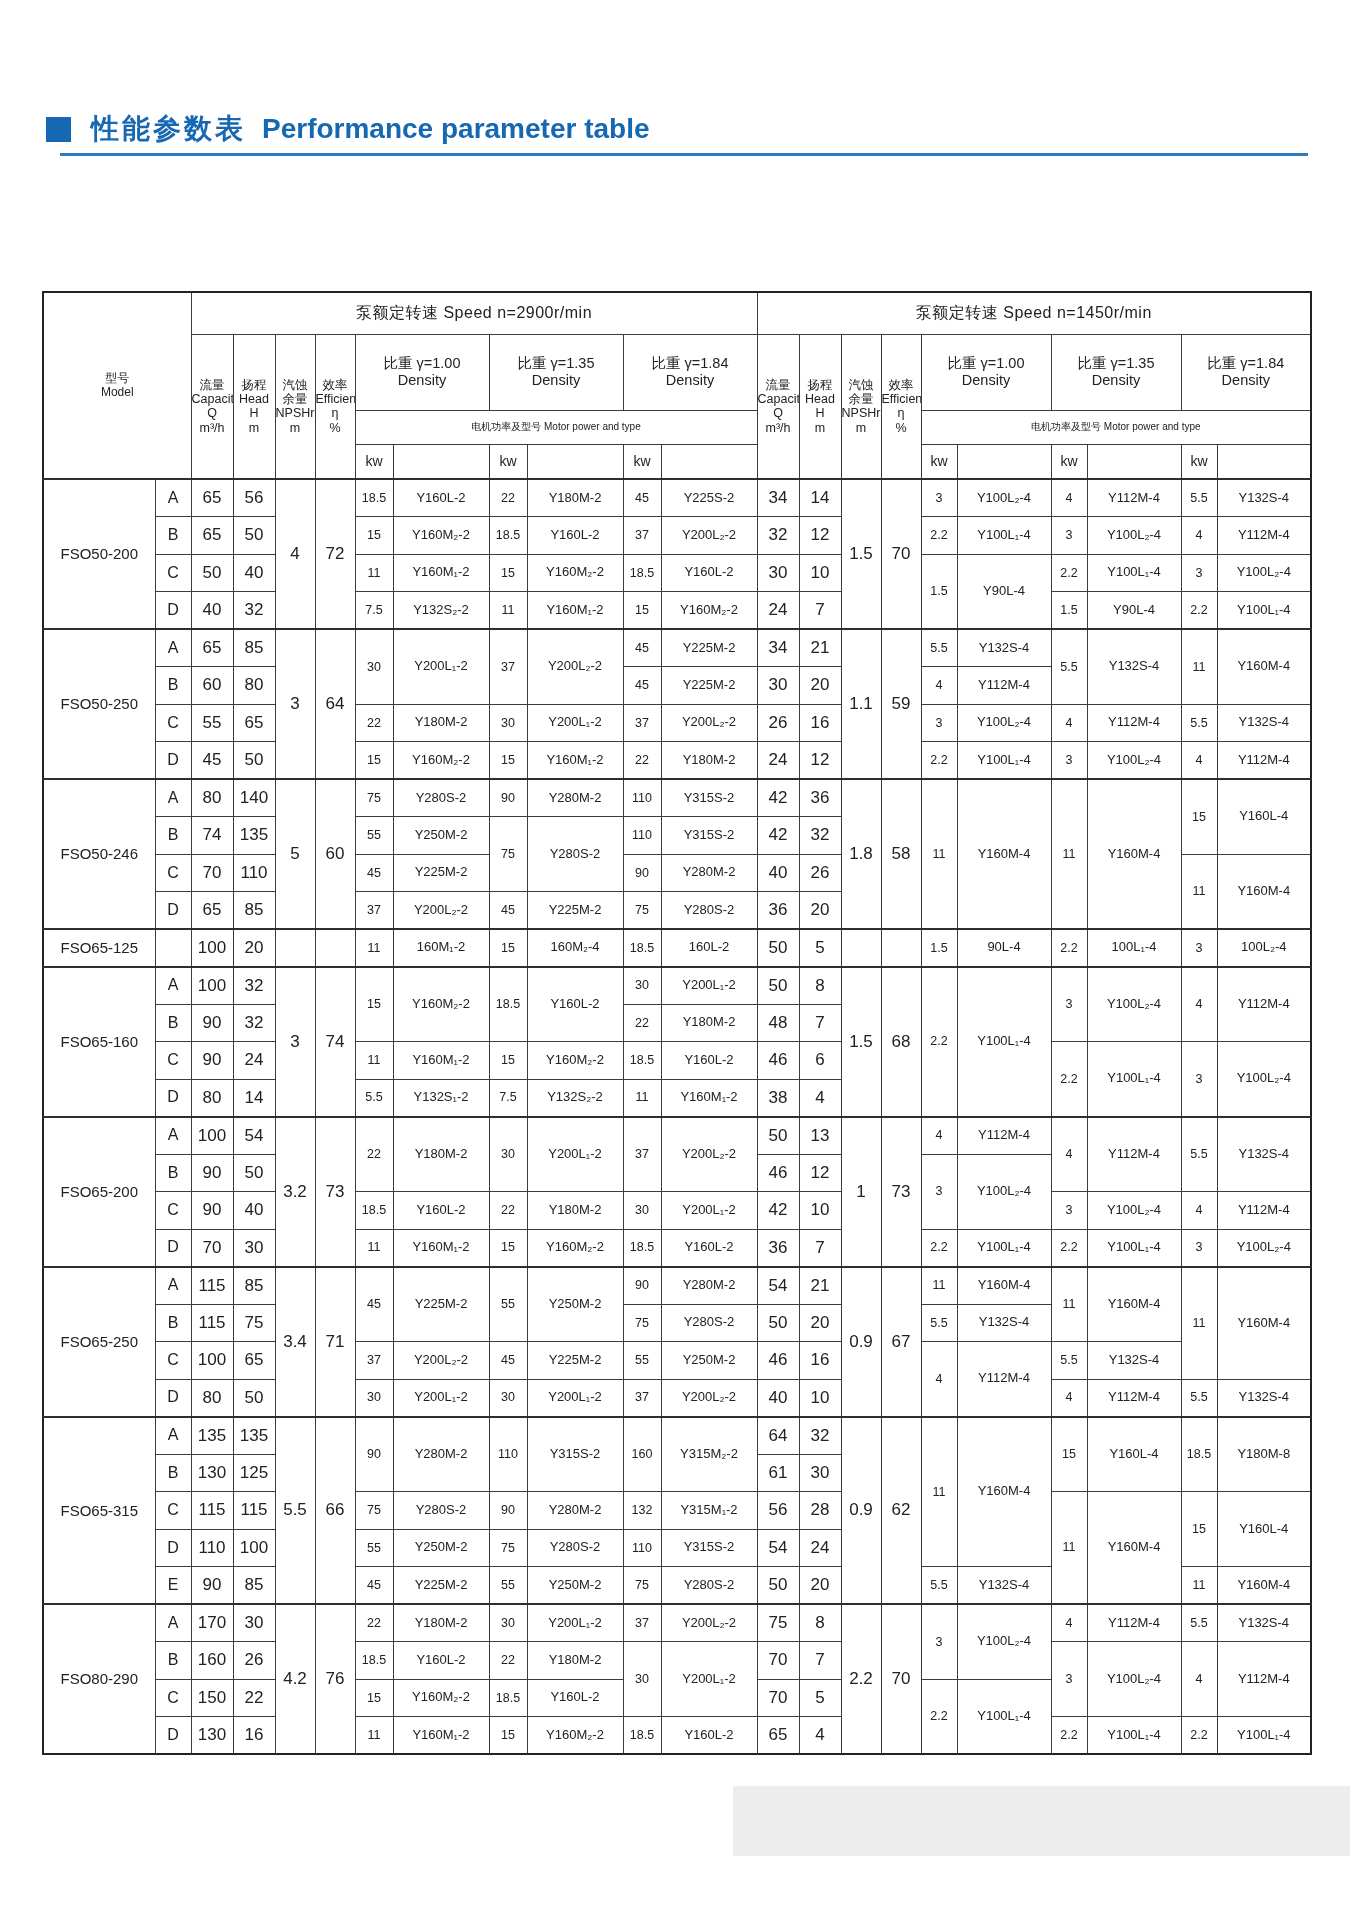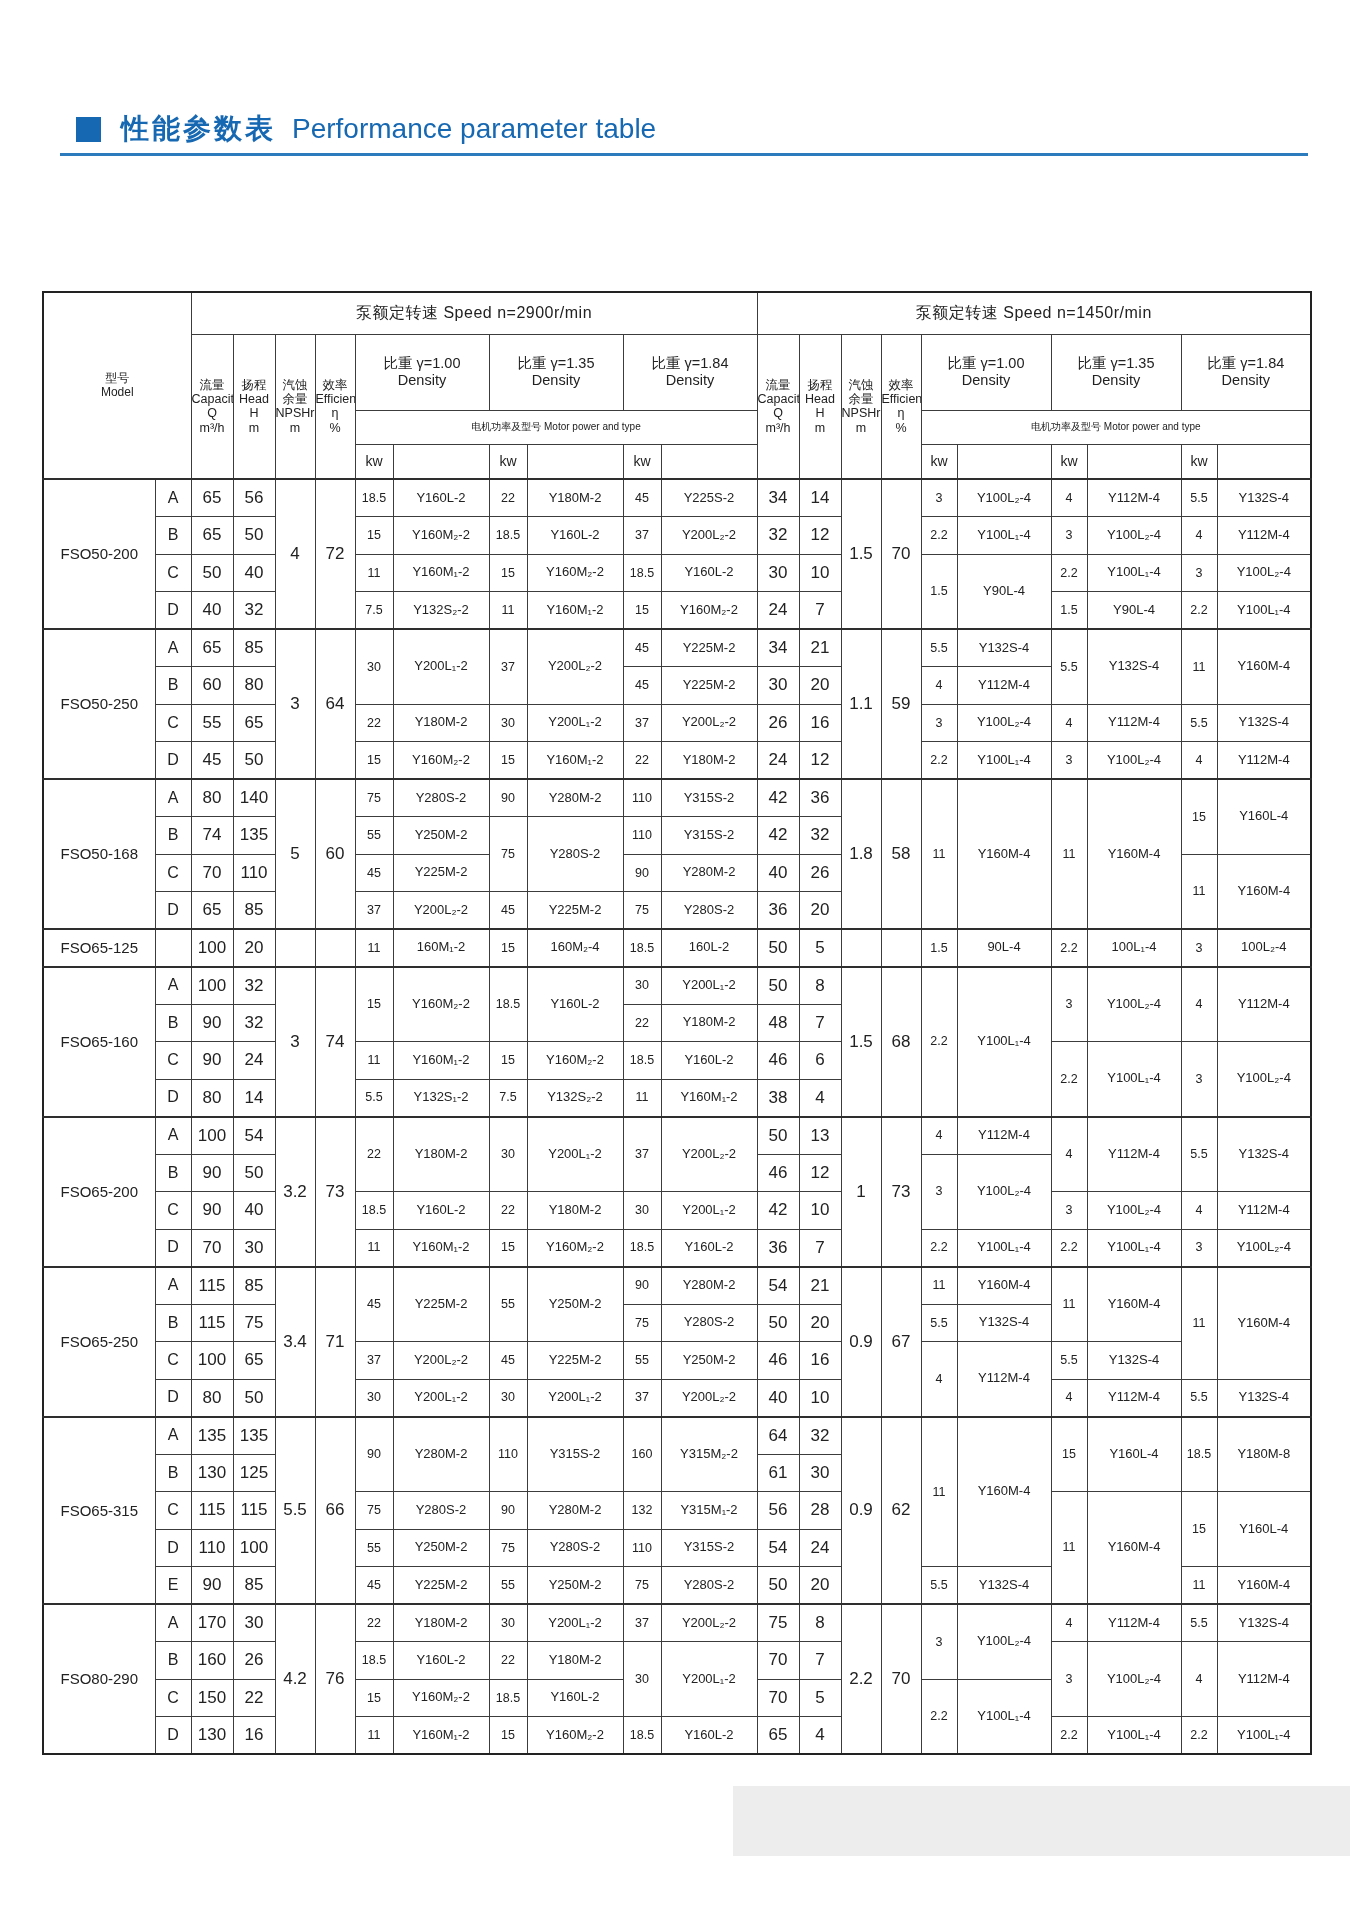--- a/index.html
+++ b/index.html
@@ -1,23 +1,23 @@
 <!DOCTYPE html>
 <html><head>
 <meta charset="utf-8">
 <style>
   html,body{margin:0;padding:0}
   body{
     width:1350px;height:1920px;position:relative;background:#ffffff;
     font-family:"Liberation Sans","DejaVu Sans",sans-serif;color:#222;
   }
-  .title-wrap{position:absolute;left:76px;top:110px;display:flex;align-items:center}
+  .title-wrap{position:absolute;left:46px;top:110px;display:flex;align-items:center}
   .title-bullet{width:25px;height:25px;background:#1668b2;margin-right:20px;flex:0 0 auto}
   .title-zh{font-size:28px;font-weight:bold;color:#1668b2;letter-spacing:3px}
-  .title-en{font-size:28px;font-weight:normal;color:#1668b2;margin-left:16px}
+  .title-en{font-size:28px;font-weight:bold;color:#1668b2;margin-left:16px}
   .title-underline{position:absolute;left:60px;top:153px;width:1248px;height:3px;background:#2b7bbd}
 
   table.ptable{
     position:absolute;left:42px;top:291px;width:1268px;
     border-collapse:collapse;table-layout:fixed;
     border:2px solid #222;
   }
   .ptable td{
     border:1px solid #3c3c3c;padding:0;text-align:center;vertical-align:middle;
     overflow:hidden;line-height:1.15;
@@ -298,21 +298,21 @@
         <td class="num">24</td>
         <td class="num">12</td>
         <td class="kw">2.2</td>
         <td class="type">Y100L₁-4</td>
         <td class="kw">3</td>
         <td class="type">Y100L₂-4</td>
         <td class="kw">4</td>
         <td class="type">Y112M-4</td>
       </tr>
       <tr class="bs">
-        <td rowspan="4" class="model">FSO50-168</td>
+        <td rowspan="4" class="model">FSO50-246</td>
         <td class="ltr">A</td>
         <td class="num">80</td>
         <td class="num">140</td>
         <td rowspan="4" class="num">5</td>
         <td rowspan="4" class="num">60</td>
         <td class="kw">75</td>
         <td class="type">Y280S-2</td>
         <td class="kw">90</td>
         <td class="type">Y280M-2</td>
         <td class="kw">110</td>

